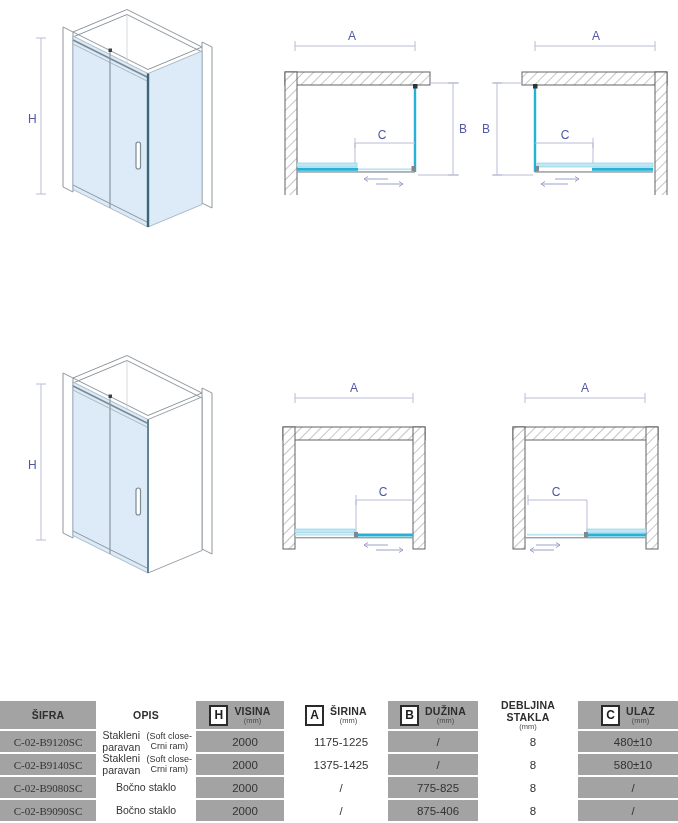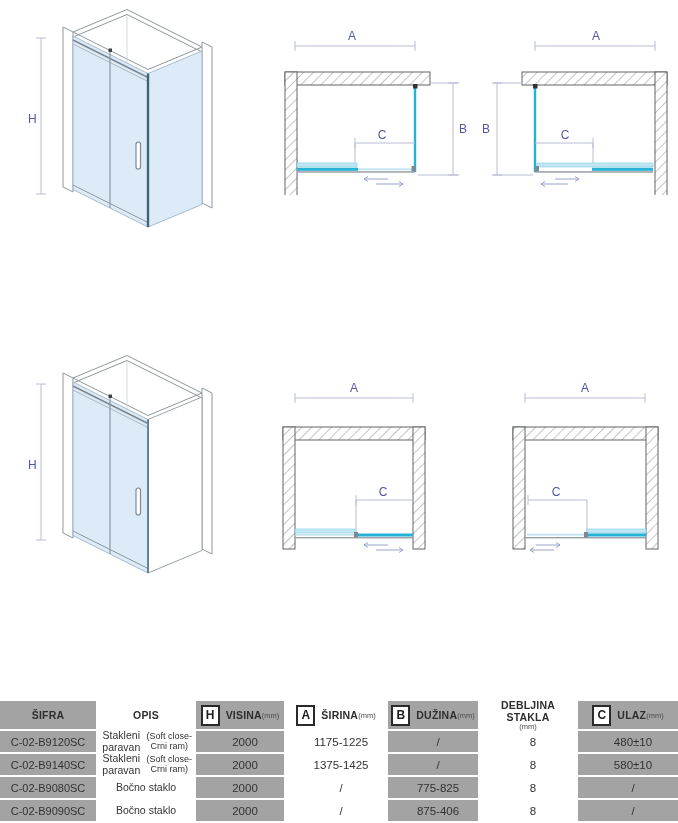--- a/index.html
+++ b/index.html
@@ -19,26 +19,26 @@
     grid-template-columns:96px 96px 88px 100px 90px 96px 100px;
     grid-template-rows:28px 21px 21px 21px 21px;gap:2px;background:#fff;}
   .cell{display:flex;align-items:center;justify-content:center;text-align:center;
     color:#333;}
   .gray{background:#a3a3a3;}
   .white{background:#fff;}
   .hdr{flex-direction:column;line-height:1.15;}
   .hdr-row{flex-direction:row;gap:6px;}
   .hdr-title{font-size:10.5px;font-weight:700;color:#2e2e2e;letter-spacing:.2px;}
   .hdr-unit{font-size:7.5px;color:#4a4a4a;}
-  .hdr-text{display:flex;flex-direction:row;line-height:1.15;align-items:flex-end;}
+  .hdr-text{display:flex;flex-direction:column;line-height:1.15;align-items:center;}
   .letter-box{width:15px;height:17px;border:2px solid #2a2a2a;background:#fff;
     display:flex;align-items:center;justify-content:center;
     font-size:12px;font-weight:700;color:#1d1d1d;}
   .val{font-size:11.5px;padding-left:10px;}
-  .sifra-val{font-size:11px;}
+  .sifra-val{font-size:11px;font-family:Liberation Serif, serif;}
   .opis{flex-direction:row;line-height:1.08;}
   .opis1{font-size:10.5px;}
   .opis2{font-size:9px;}
 </style>
 </head>
 <body>
 
 <div class="stage">
 
   <svg class="drawing" style="left:28px;top:2px" width="210" height="245" viewBox="0 0 210 245">

